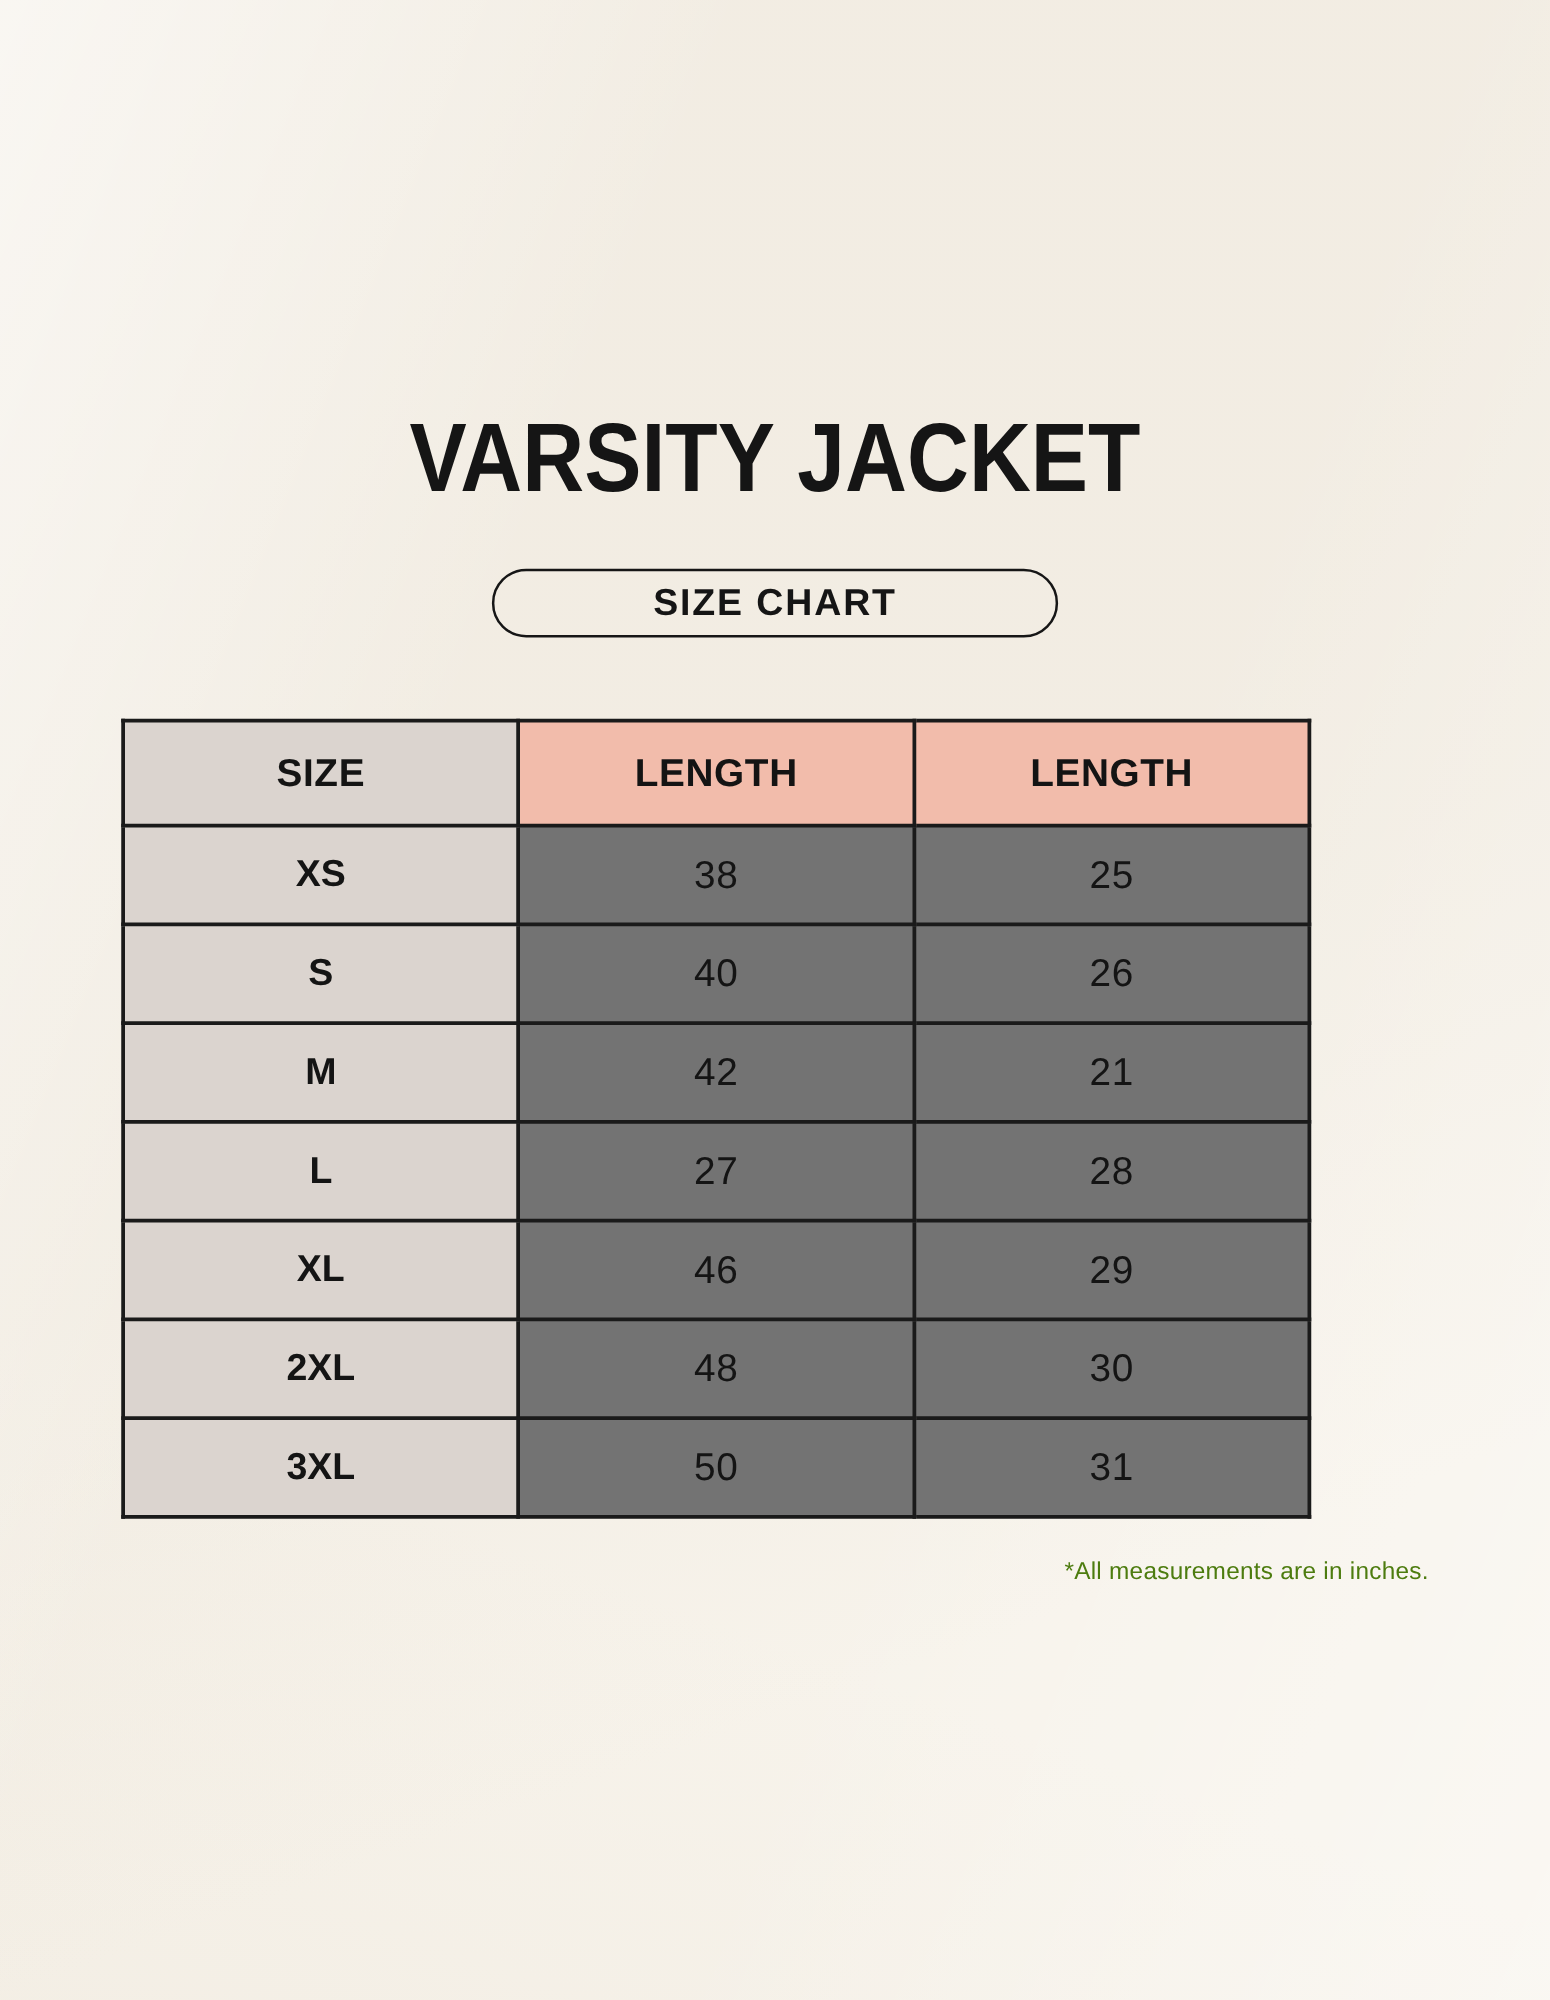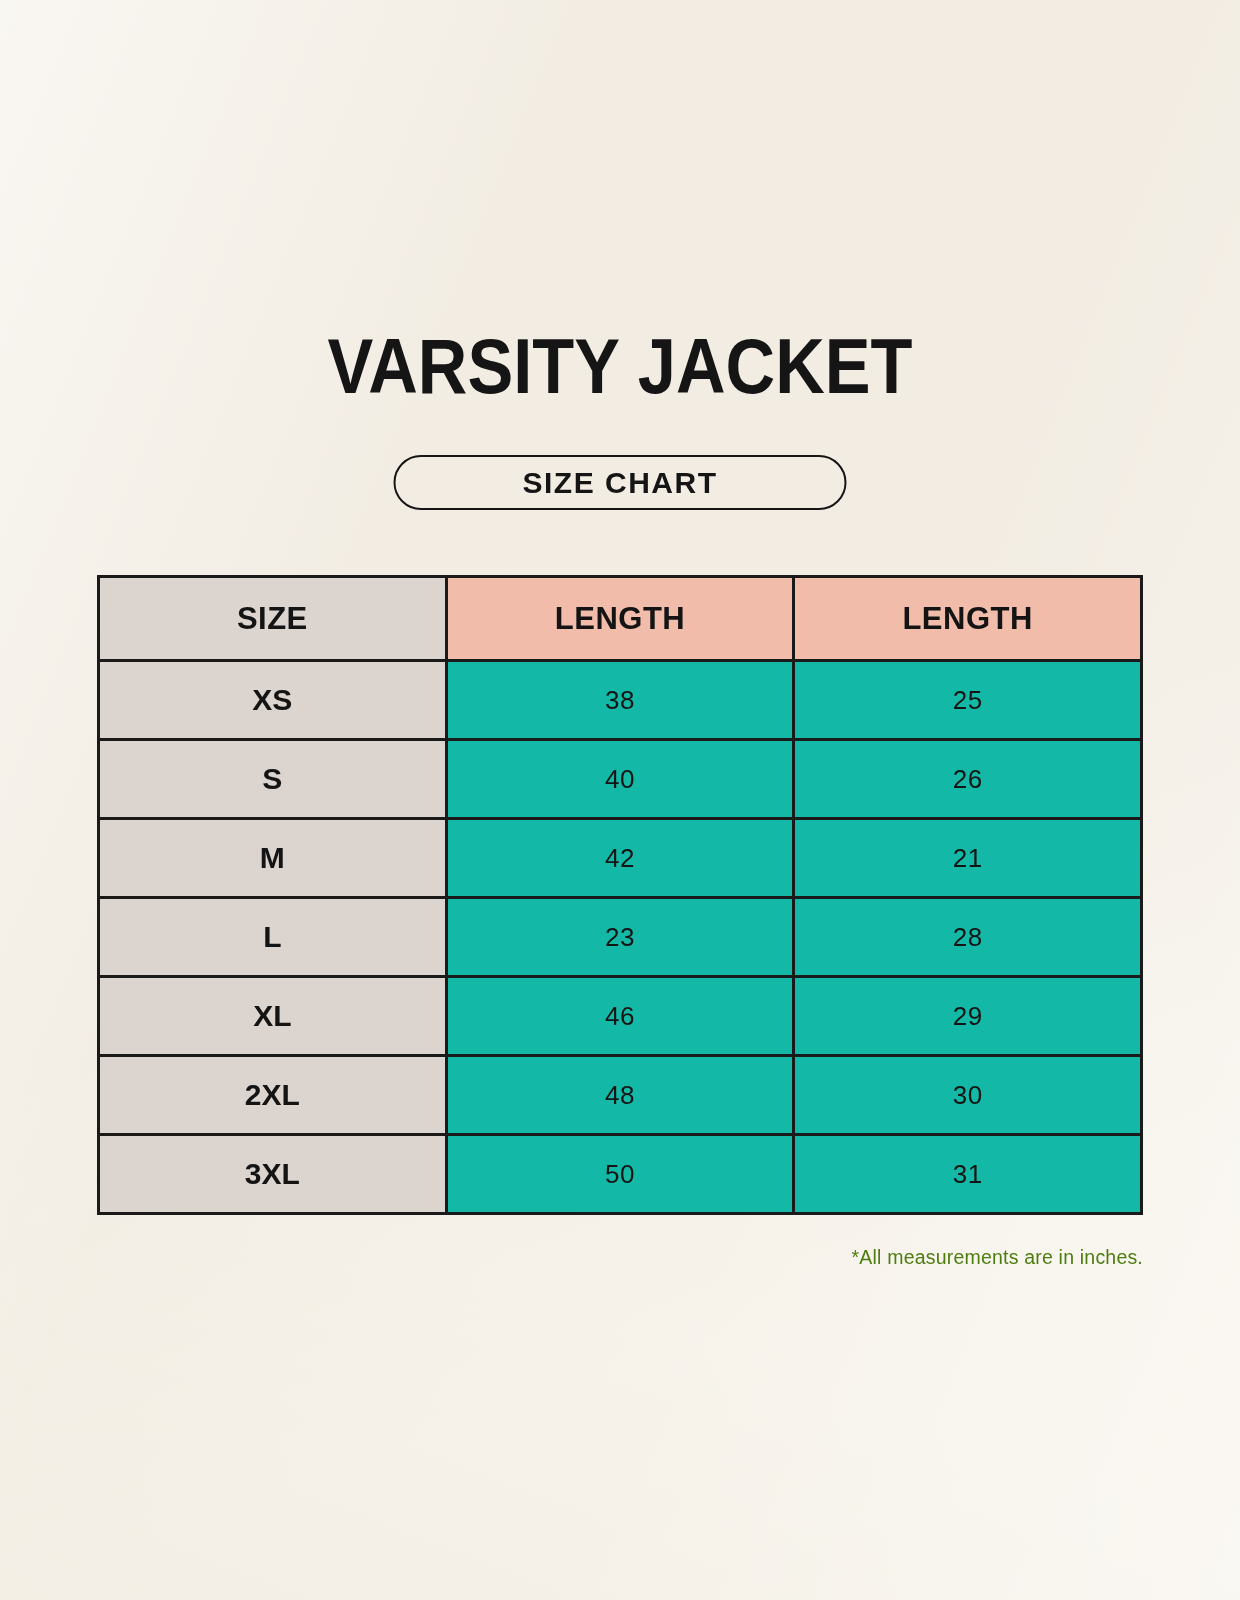--- a/index.html
+++ b/index.html
@@ -64,21 +64,21 @@
   .badge-label {
     font-size: 30px;
     font-weight: bold;
     letter-spacing: 1.5px;
     color: #151515;
   }
   .size-table {
     position: absolute;
     top: 575px;
     left: 97px;
-    width: 1046px;
+    width: 952px;
     border-collapse: collapse;
     table-layout: fixed;
   }
   .size-table th,
   .size-table td {
     border: 3px solid #1A1A1A;
     text-align: center;
     vertical-align: middle;
     padding: 0;
   }
@@ -97,22 +97,22 @@
     background: #DBD4CF;
   }
   .cell-measure-header {
     background: #F2BCAB;
   }
   .cell-size {
     font-size: 30px;
     font-weight: bold;
   }
   .cell-data {
-    background: #14b8a6;
-    font-size: 26px;
+    background: #737373;
+    font-size: 31px;
     font-weight: normal;
     letter-spacing: 0.5px;
   }
   .footnote {
     position: absolute;
     top: 1246px;
     right: 97px;
     font-size: 19.5px;
     font-weight: normal;
     letter-spacing: 0.2px;
@@ -151,21 +151,21 @@
         <td class="cell-data">40</td>
         <td class="cell-data">26</td>
       </tr>
       <tr>
         <td class="cell-size">M</td>
         <td class="cell-data">42</td>
         <td class="cell-data">21</td>
       </tr>
       <tr>
         <td class="cell-size">L</td>
-        <td class="cell-data">23</td>
+        <td class="cell-data">27</td>
         <td class="cell-data">28</td>
       </tr>
       <tr>
         <td class="cell-size">XL</td>
         <td class="cell-data">46</td>
         <td class="cell-data">29</td>
       </tr>
       <tr>
         <td class="cell-size">2XL</td>
         <td class="cell-data">48</td>

